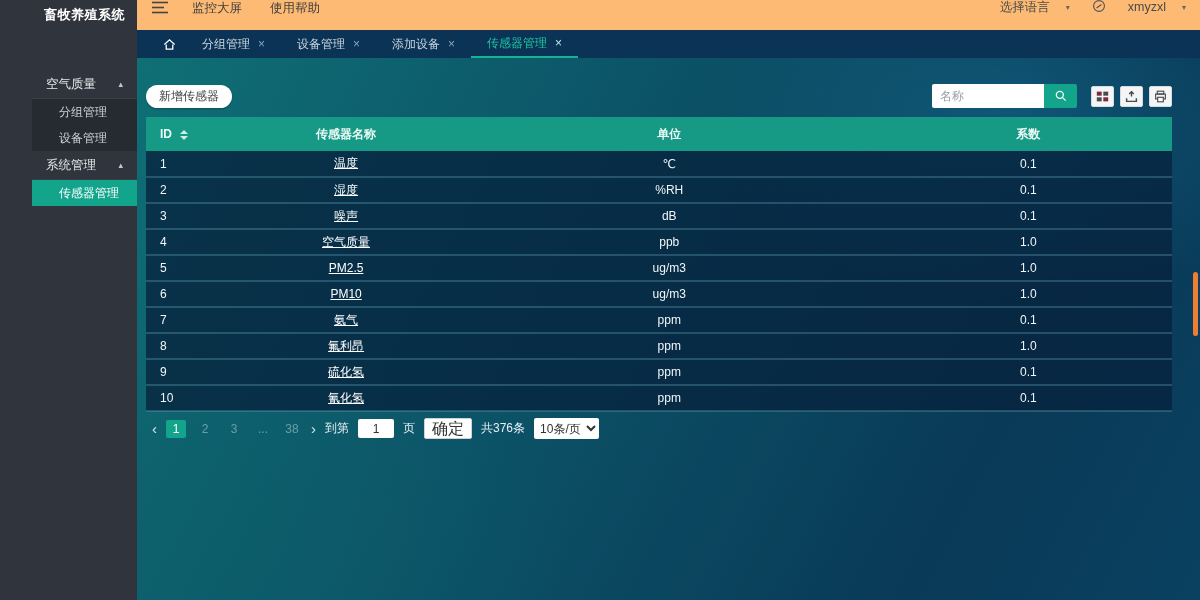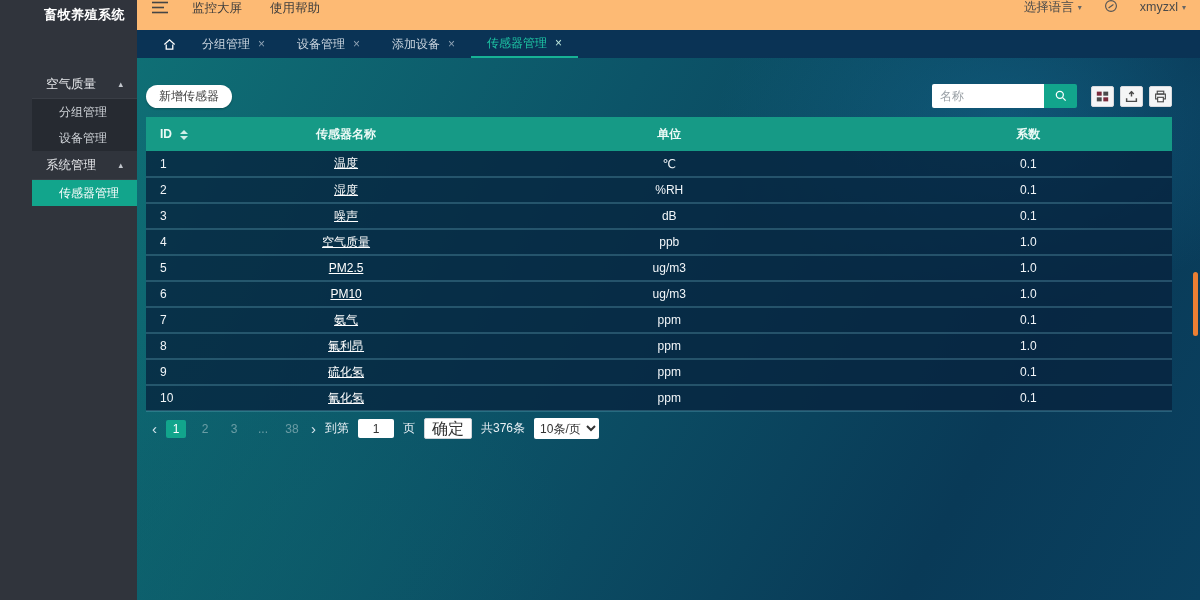--- a/index.html
+++ b/index.html
@@ -25,21 +25,21 @@
   .main { flex:1; display:flex; flex-direction:column; height:100%; position:relative; }
 
   
   .topbar { height:30px; background:#fdba74; display:flex; 
     padding:0 14px 16px 15px; font-size:12.5px; color:#3c3c3c; }
   .hamburger { width:18px; height:14px; margin-right:22px; cursor:pointer; display:flex;
     align-items:center; }
   .top-menu { display:flex; gap:28px; }
   .top-menu-item { cursor:pointer; }
   .topbar-right { margin-left:auto; display:flex; align-items:center; gap:22px; color:#4a4a4a; }
-  .lang, .user { display:flex; align-items:center; gap:4px; cursor:pointer; }
+  .lang, .user { display:flex; align-items:center; gap:16px; cursor:pointer; }
   .caret { font-size:8px; color:#666; }
 
   
   .tabbar { height:28px; background:#0a3355; display:flex; align-items:stretch;
     padding-left:15px; }
   .home-tab { width:34px; display:flex; align-items:center; justify-content:center; cursor:pointer; }
   .tab { display:flex; align-items:center; gap:8px; padding:0 16px; font-size:12px;
     color:#ccd6e0; cursor:pointer; }
   .tab-close { color:#8fa3b5; font-size:12px; cursor:pointer; }
   .tab.active { color:#1ec7a5; border-bottom:2px solid #17b295; }

